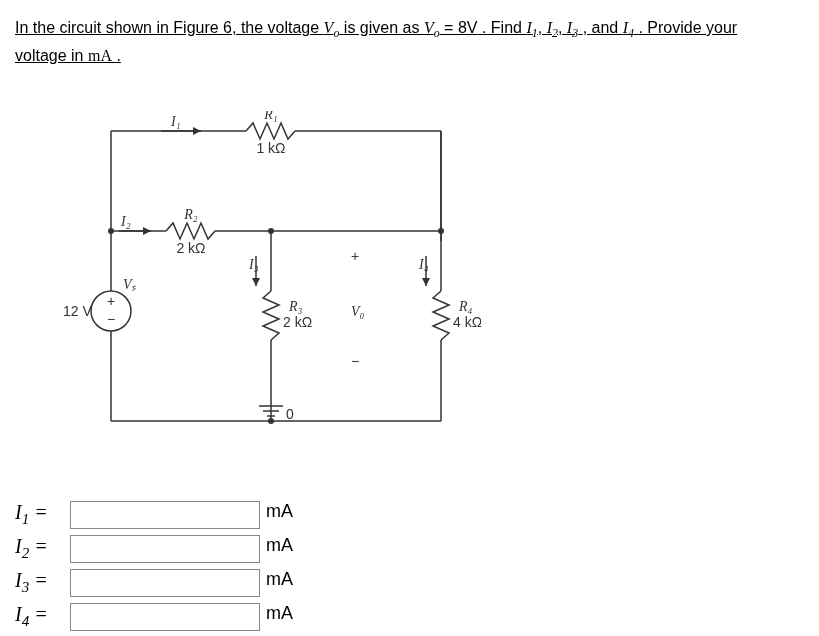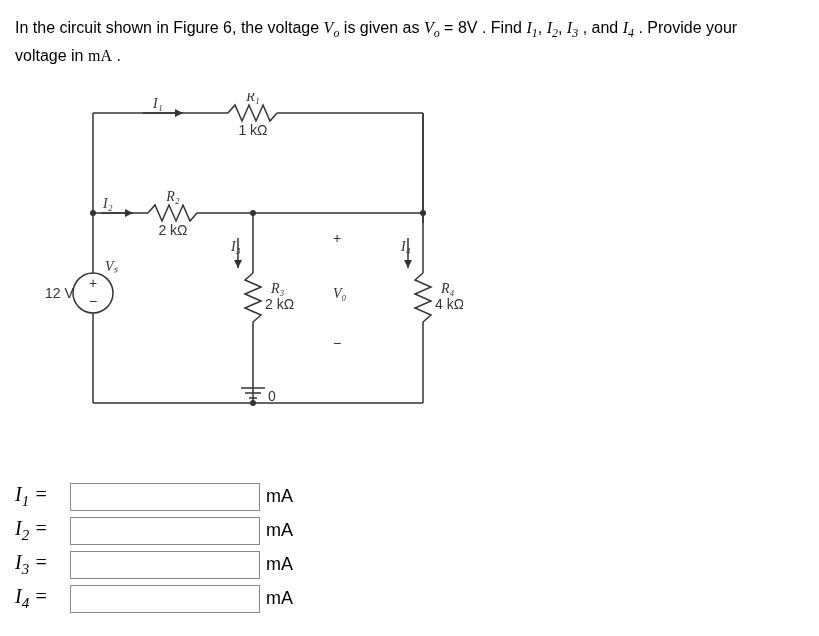--- a/index.html
+++ b/index.html
@@ -5,48 +5,48 @@
     body {
       font-family: Arial, sans-serif;
       font-size: 16px;
       margin: 0;
       padding: 15px;
       background: #fff;
       color: #000;
     }
     .problem-text {
       line-height: 1.6;
-      margin-bottom: 24px;
+      margin-bottom: 42px;
+      text-decoration: underline;
     }
     .italic-var {
       font-style: italic;
       font-family: 'Times New Roman', serif;
     }
     .sub {
       font-size: 0.75em;
       vertical-align: sub;
     }
     .circuit-container {
       position: relative;
       width: 420px;
       height: 350px;
-      margin-left: 28px;
+      margin-left: 46px;
       margin-bottom: 40px;
     }
     .circuit-container svg {
       position: absolute;
       top: 0;
       left: 0;
     }
     .answer-section {
       margin-top: 20px;
     }
     .answer-row {
       display: flex;
-      align-items: center;
       margin-bottom: 6px;
       font-family: 'Times New Roman', serif;
       font-size: 20px;
     }
     .answer-label {
       min-width: 55px;
       font-style: italic;
     }
     .answer-input {
       width: 180px;

